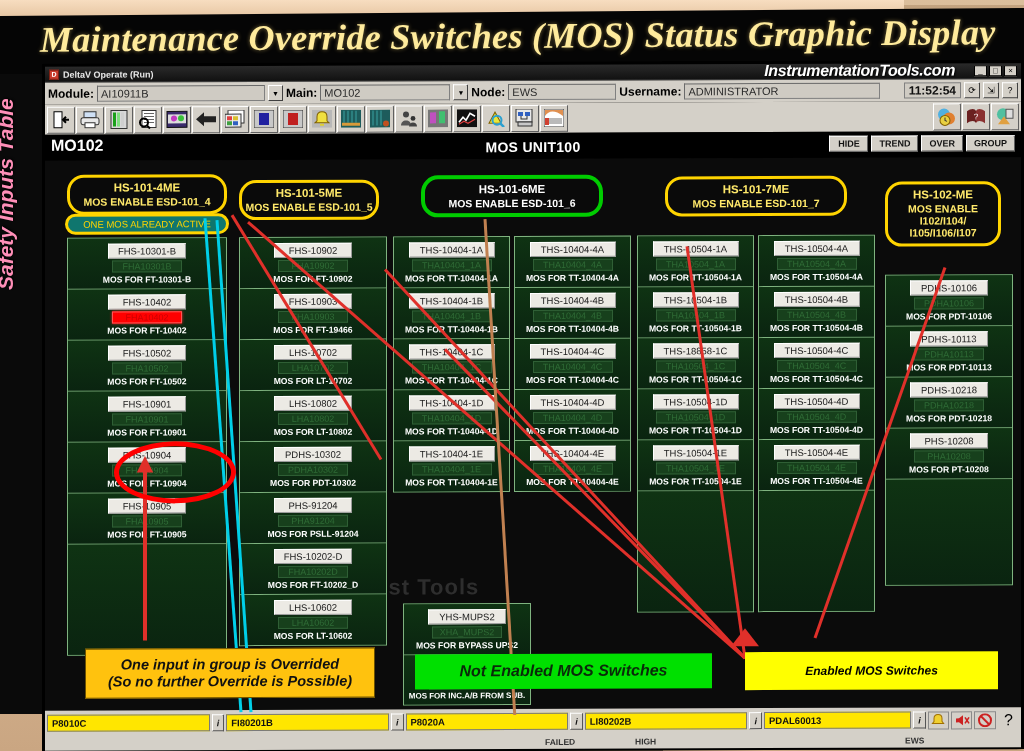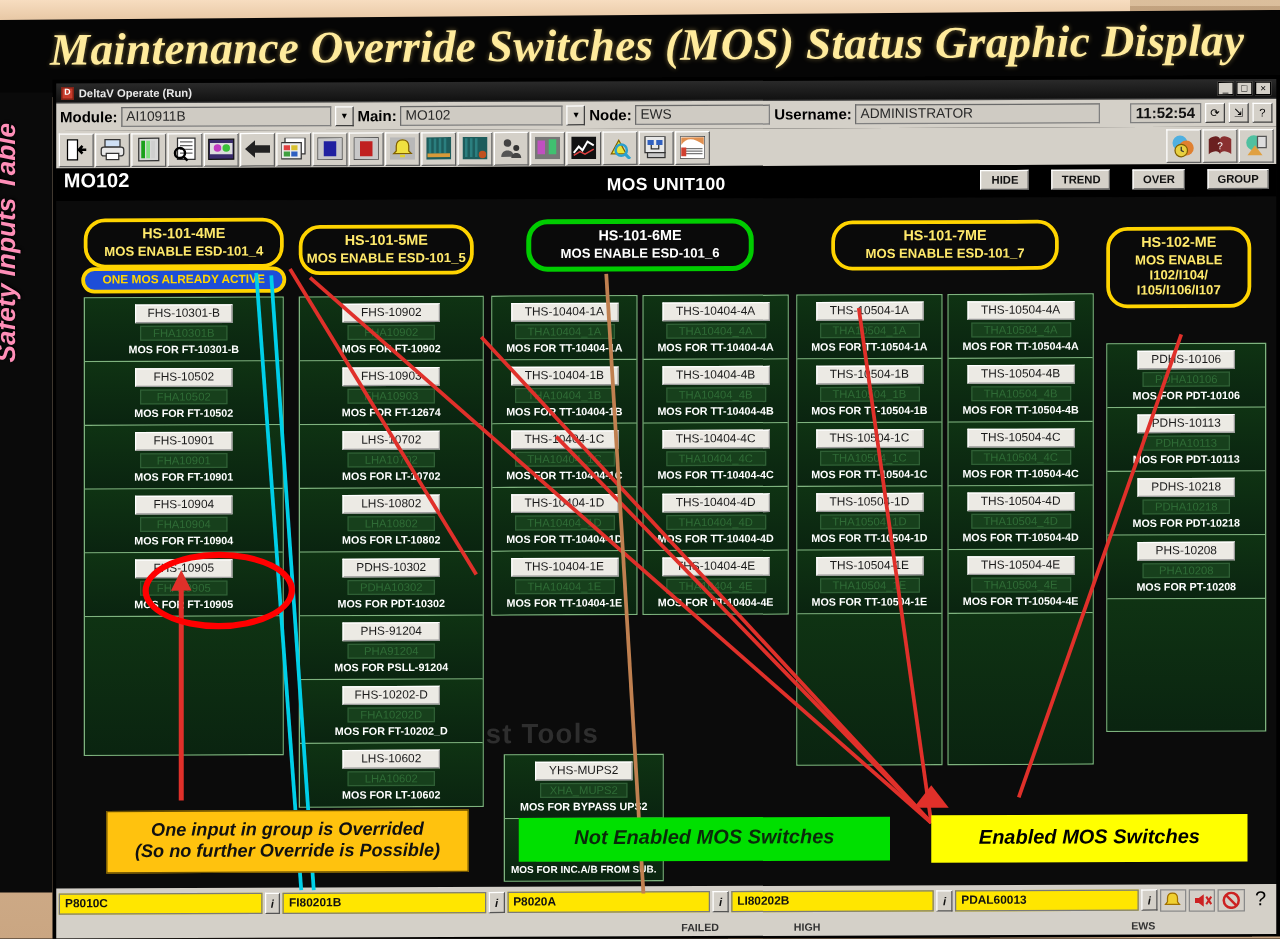--- a/index.html
+++ b/index.html
@@ -126,21 +126,21 @@
   .unitbar{
     position:absolute; left:0; top:68px; width:976px; height:26px; background:#000;
   }
   .mo-left{
     position:absolute; left:6px; top:2px; color:#fff; font-size:16px; font-weight:bold;
   }
   .mo-center{
     position:absolute; left:0; right:0; top:6px; text-align:center;
     color:#fff; font-size:14px; font-weight:bold; letter-spacing:.3px;
   }
-  .navbtns{ position:absolute; right:6px; top:4px; display:flex; gap:18px; }
+  .navbtns{ position:absolute; right:6px; top:4px; display:flex; gap:3px; }
   .navbtn{
     background:#d4d0c8; border:1px solid #fff;
     border-right-color:#606060; border-bottom-color:#606060;
     font-size:9px; font-weight:bold; color:#111;
     padding:2px 7px; min-width:39px; text-align:center;
   }
 
   
   .graphic{
     position:absolute; left:0; top:94px; width:976px; height:556px;
@@ -160,21 +160,21 @@
     position:absolute; color:#ffe96b; font-weight:bold; text-align:center;
     border-radius:17px; padding:4px 2px; background:#0a0a0a;
     line-height:1.18; font-size:10.5px; z-index:6;
   }
   .hdr .t1{ font-size:11.5px; }
   .hdr.yellow{ border:3px solid #ffd400; }
   .hdr.green{ border:4px solid #00cc00; color:#ffffff; }
   .hdr.green .t1{ color:#ffffff; }
   .subhdr{
     position:absolute; border:3px solid #ffd400; border-radius:14px;
-    background:#1d4ed8; color:#ffd400; font-weight:bold; font-size:9.5px;
+    background:#0f766e; color:#ffd400; font-weight:normal; font-size:9.5px;
     text-align:center; padding:2px 4px; z-index:7;
   }
 
   
   .cell{
     border-bottom:1px solid #7fb37f; padding:5px 3px 4px;
     display:flex; flex-direction:column; align-items:center; gap:2px;
     background:linear-gradient(180deg,#0f3313,#0a2410);
   }
   .cell:last-child{ border-bottom:none; }
@@ -213,21 +213,21 @@
   #legend-yellow{
     left:62px; top:661px; width:290px; height:50px;
     background:#ffc20e; color:#111; font-size:14.5px; border:1px solid #6b5000;
   }
   #legend-green{
     left:392px; top:661px; width:297px; height:35px;
     background:#00e000; color:#0a2a0a; font-size:16px;
   }
   #legend-enabled{
     left:722px; top:661px; width:253px; height:38px;
-    background:#ffff00; color:#000; font-size:16px; font-style:italic;
+    background:#ffff00; color:#000; font-size:12px; font-style:italic;
   }
 
   
   .statusbar{
     position:absolute; left:0; bottom:0; width:976px; height:40px;
     background:#d4d0c8; display:flex; align-items:flex-start;
     padding:4px 2px 0; gap:2px; overflow:hidden;
   }
   .alm{
     background:#ffe600; border:1px solid #7a7a7a;
@@ -270,20 +270,21 @@
 <div id="title-strip">
   <div id="title-text">Maintenance Override Switches (MOS) Status Graphic Display</div>
 </div>
 
 <div id="screen">
   <div class="win">
 
     <div class="titlebar">
       <div class="tb-icon">D</div>
       <div class="tb-text">DeltaV Operate (Run)</div>
+      <div id="watermark">InstrumentationTools.com</div>
       <div class="wmbtns">
         <div class="wmbtn">_</div>
         <div class="wmbtn">□</div>
         <div class="wmbtn">×</div>
       </div>
     </div>
 
     <div class="fieldrow">
       <span class="flabel">Module:</span>
       <span class="fbox" style="width:168px">AI10911B</span>
@@ -491,20 +492,25 @@
           <div>MOS ENABLE ESD-101_4</div>
         </div>
         <div class="subhdr" style="left:-2px; top:39px; width:164px;">ONE MOS ALREADY ACTIVE</div>
         <div class="colbody" style="position:absolute; left:0; top:63px; width:160px;">
           <div class="cell">
             <div class="tagbtn">FHS-10301-B</div>
             <div class="almbox">FHA10301B</div>
             <div class="cdesc">MOS FOR FT-10301-B</div>
           </div>
           <div class="cell">
+            <div class="tagbtn">FHS-10402</div>
+            <div class="almbox red">FHA10402</div>
+            <div class="cdesc">MOS FOR FT-10402</div>
+          </div>
+          <div class="cell">
             <div class="tagbtn">FHS-10502</div>
             <div class="almbox">FHA10502</div>
             <div class="cdesc">MOS FOR FT-10502</div>
           </div>
           <div class="cell">
             <div class="tagbtn">FHS-10901</div>
             <div class="almbox">FHA10901</div>
             <div class="cdesc">MOS FOR FT-10901</div>
           </div>
           <div class="cell">
@@ -528,21 +534,21 @@
         </div>
         <div class="colbody" style="position:absolute; left:0; top:63px; width:148px;">
           <div class="cell">
             <div class="tagbtn">FHS-10902</div>
             <div class="almbox">FHA10902</div>
             <div class="cdesc">MOS FOR FT-10902</div>
           </div>
           <div class="cell">
             <div class="tagbtn">FHS-10903</div>
             <div class="almbox">FHA10903</div>
-            <div class="cdesc">MOS FOR FT-12674</div>
+            <div class="cdesc">MOS FOR FT-19466</div>
           </div>
           <div class="cell">
             <div class="tagbtn">LHS-10702</div>
             <div class="almbox">LHA10702</div>
             <div class="cdesc">MOS FOR LT-10702</div>
           </div>
           <div class="cell">
             <div class="tagbtn">LHS-10802</div>
             <div class="almbox">LHA10802</div>
             <div class="cdesc">MOS FOR LT-10802</div>
@@ -657,21 +663,21 @@
               <div class="tagbtn" style="min-width:86px">THS-10504-1A</div>
               <div class="almbox" style="min-width:80px">THA10504_1A</div>
               <div class="cdesc">MOS FOR TT-10504-1A</div>
             </div>
             <div class="cell">
               <div class="tagbtn" style="min-width:86px">THS-10504-1B</div>
               <div class="almbox" style="min-width:80px">THA10504_1B</div>
               <div class="cdesc">MOS FOR TT-10504-1B</div>
             </div>
             <div class="cell">
-              <div class="tagbtn" style="min-width:86px">THS-10504-1C</div>
+              <div class="tagbtn" style="min-width:86px">THS-18858-1C</div>
               <div class="almbox" style="min-width:80px">THA10504_1C</div>
               <div class="cdesc">MOS FOR TT-10504-1C</div>
             </div>
             <div class="cell">
               <div class="tagbtn" style="min-width:86px">THS-10504-1D</div>
               <div class="almbox" style="min-width:80px">THA10504_1D</div>
               <div class="cdesc">MOS FOR TT-10504-1D</div>
             </div>
             <div class="cell">
               <div class="tagbtn" style="min-width:86px">THS-10504-1E</div>

